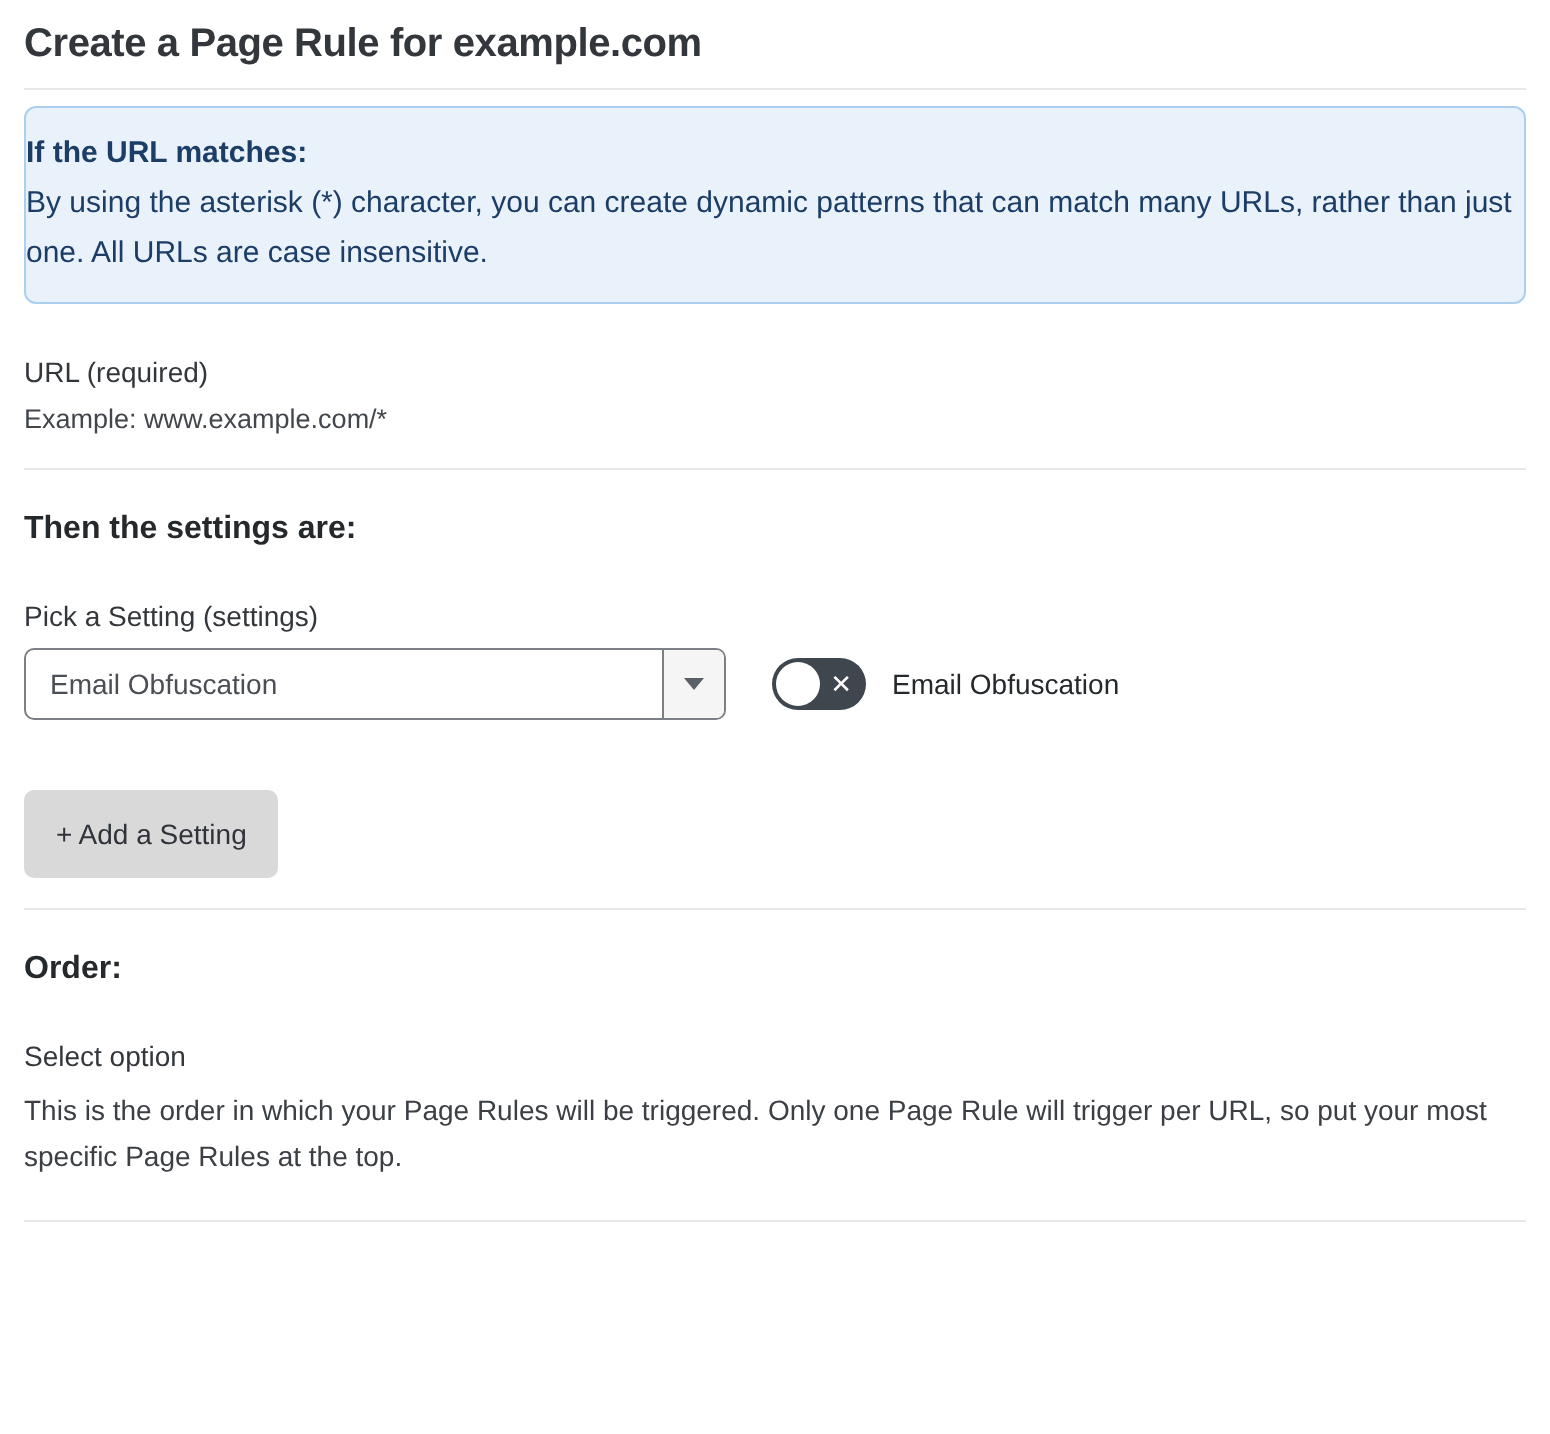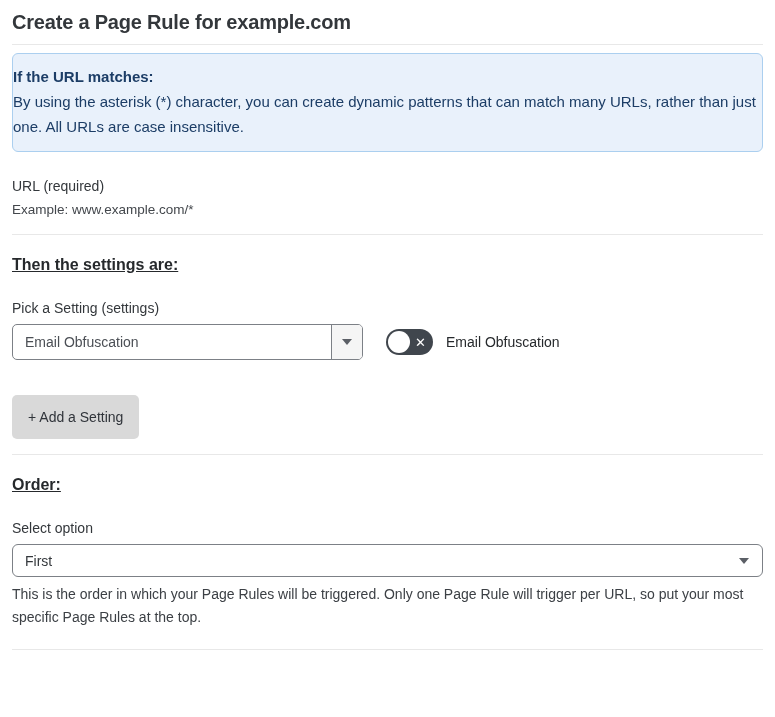--- a/index.html
+++ b/index.html
@@ -49,21 +49,20 @@
     outline: none;
   }
   .helper { font-size: 13.5px; color: #43474c; margin-top: 7px; }
   .spacer-17 { height: 17px; }
   .spacer-20 { height: 20px; }
   .spacer-15 { height: 15px; }
 
   .section-heading {
     font-size: 16px; font-weight: 700; color: #26292c;
     margin: 21px 0 0;
-    text-decoration: underline;
   }
 
   .setting-row { display: flex; align-items: center; margin-top: 2px; }
   .dropdown {
     display: flex; width: 351px; height: 36px;
     border: 1px solid #7c8086; border-radius: 5px;
     background: #fff; overflow: hidden; cursor: pointer;
   }
   .dropdown-value {
     flex: 1; display: flex; align-items: center;
@@ -164,24 +163,20 @@
 
   <button class="add-setting-btn">+ Add a Setting</button>
 
   <div class="spacer-15"></div>
   <hr class="divider">
 
   <h2 class="section-heading">Order:</h2>
 
   <label class="field-label">Select option</label>
 
-  <div class="select-box">
-    <span>First</span>
-    <span class="caret select-caret"></span>
-  </div>
 
   <div class="order-helper">This is the order in which your Page Rules will be triggered. Only one Page Rule will trigger per URL, so put your most specific Page Rules at the top.</div>
 
   <div class="spacer-20"></div>
   <hr class="divider">
 
   
 
 </div>
 

